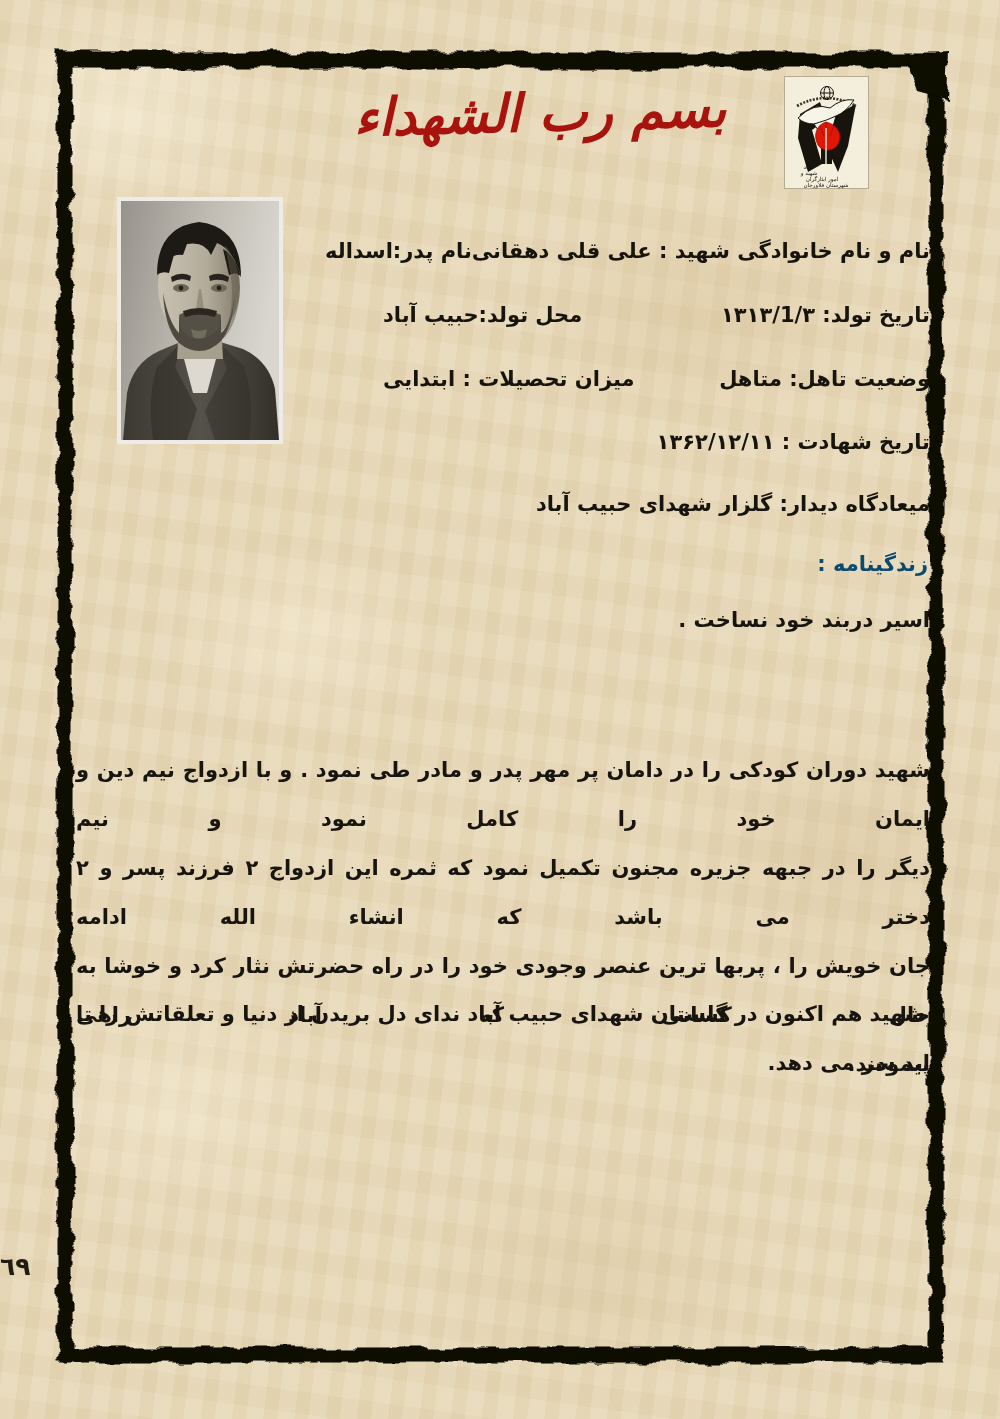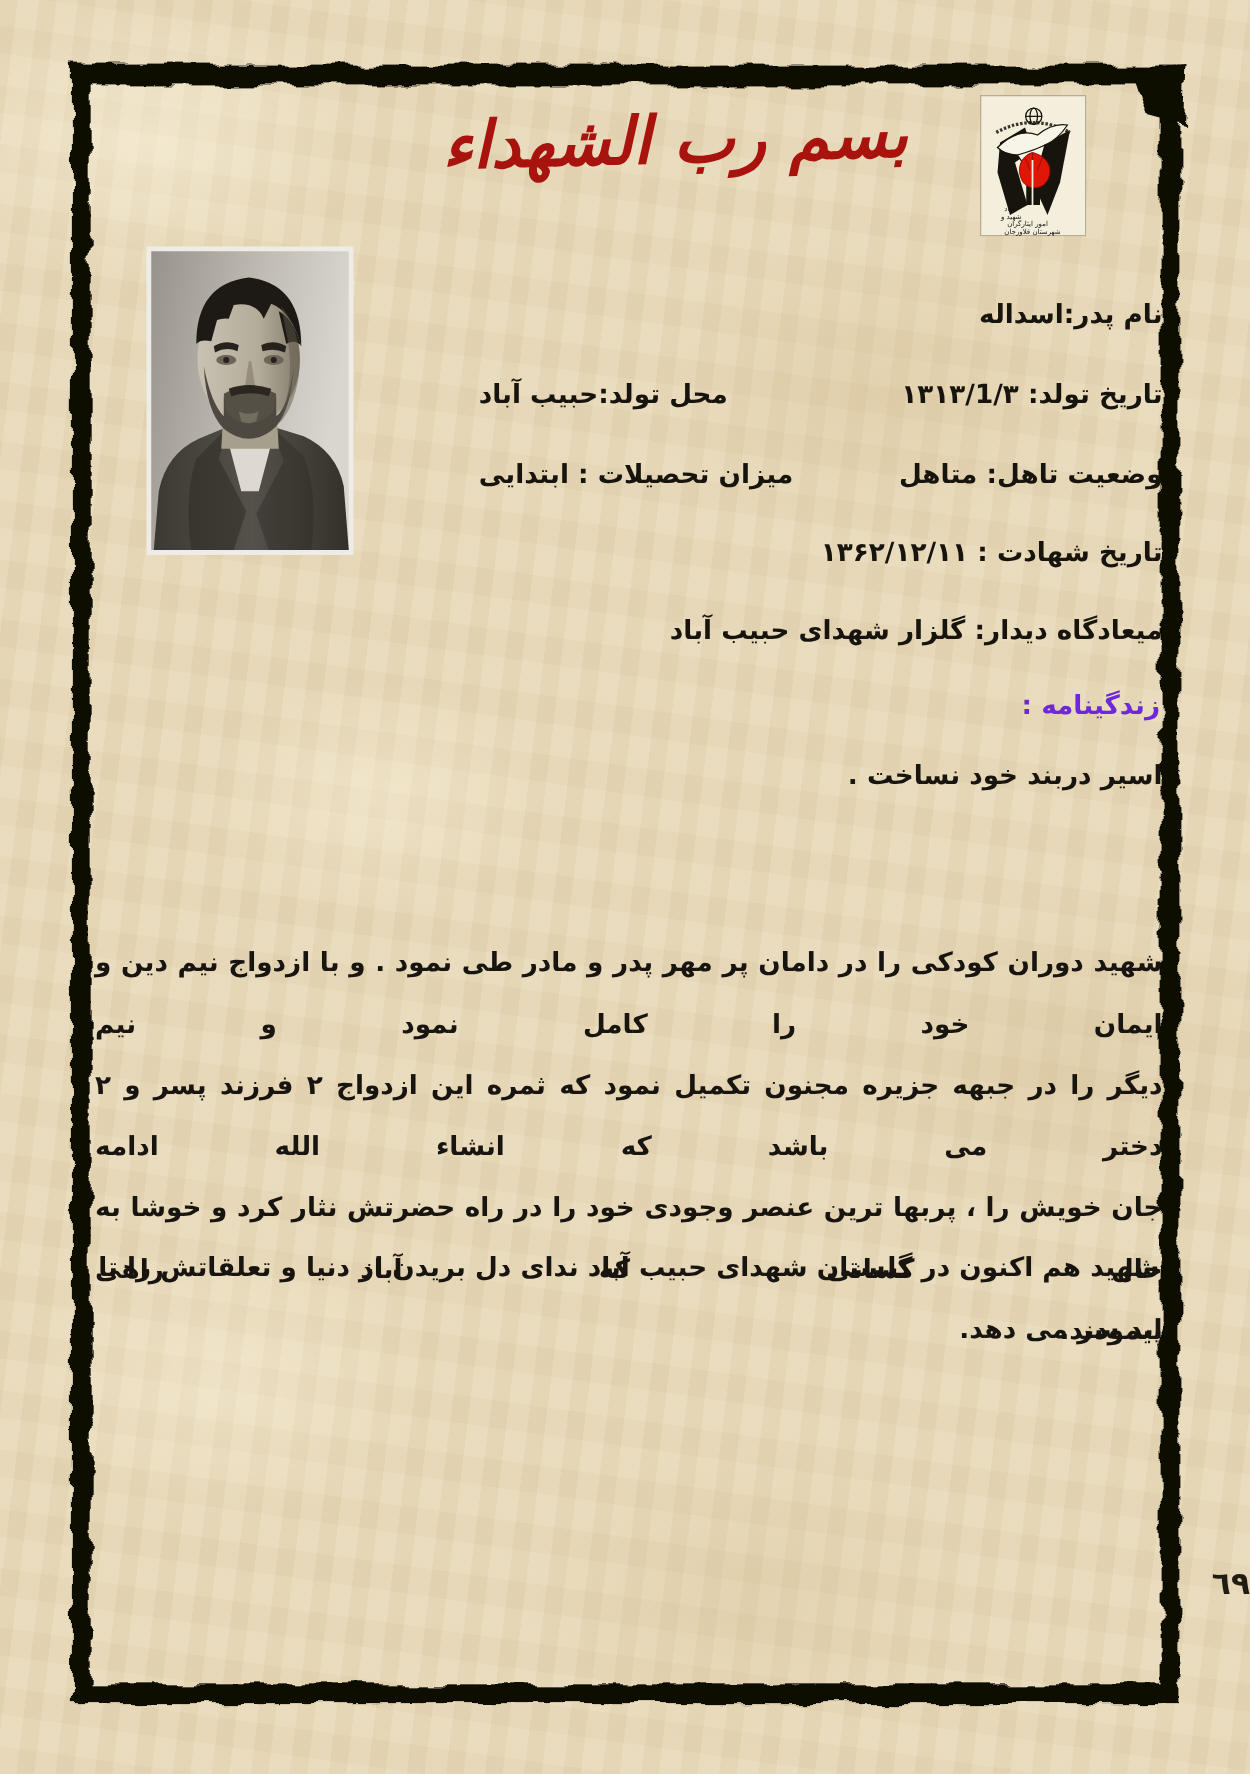--- a/index.html
+++ b/index.html
@@ -29,31 +29,31 @@
   .row{
     position:absolute;z-index:2;direction:rtl;display:flex;
     justify-content:space-between;align-items:baseline;
     color:#17140d;font-weight:bold;font-size:21px;white-space:nowrap;
   }
   .r-narrow{right:70px;width:547px;}
   .r-wide{right:70px;width:642px;}
   .r-single{right:70px;}
   .bio-heading{
     position:absolute;right:72px;z-index:2;direction:rtl;
-    color:#6d28d9;font-weight:bold;font-size:21px;
+    color:#0c4a6e;font-weight:bold;font-size:21px;
   }
   .para{
     position:absolute;left:76px;right:70px;z-index:2;direction:rtl;
     color:#181510;font-weight:bold;font-size:21px;line-height:49px;
   }
   .bl{text-align:justify;text-align-last:justify;}
-  .bl-last{text-align:center;text-align-last:right;}
+  .bl-last{text-align:left;text-align-last:right;}
   .pagenum{
     position:absolute;top:1252px;left:0;right:0;z-index:2;
-    text-align:right;color:#201c12;font-size:25px;font-weight:bold;direction:rtl;
+    text-align:left;color:#201c12;font-size:25px;font-weight:bold;direction:rtl;
   }
 </style>
 </head>
 <body>
 
 <svg class="frame-svg" width="1000" height="1419" viewBox="0 0 1000 1419">
   <defs>
     <filter id="rough" x="-6%" y="-6%" width="112%" height="112%">
       <feTurbulence type="fractalNoise" baseFrequency="0.032 0.05" numOctaves="3" seed="11" result="n"></feTurbulence>
       <feDisplacementMap in="SourceGraphic" in2="n" scale="12"></feDisplacementMap>
@@ -145,20 +145,21 @@
 
   <path d="M46,96 Q48,132 62,146 Q72,154 82,154 Q94,154 104,144 Q116,130 118,96 Q114,128 104,136 L104,120 Q94,126 82,126 Q70,126 62,120 L62,136 Q52,126 46,96 Z" fill="#4e4940"></path>
   <path d="M62,118 Q72,112 82,112 Q92,112 104,118 L102,132 Q92,142 82,142 Q72,142 64,132 Z" fill="#555045"></path>
   <path d="M66,114 Q82,108 100,114 L98,120 Q82,115 68,120 Z" fill="#2b2720"></path>
   <path d="M74,132 Q82,136 90,132 L88,140 Q82,143 76,140 Z" fill="#7b7466" opacity="0.8"></path>
 
   <path d="M108,48 Q126,70 122,104 Q118,130 106,142 Q118,112 114,80 Z" fill="#5f584a" opacity="0.5"></path>
 </svg>
 
 <div class="row r-narrow" style="top:239px">
+  <span>نام و نام خانوادگی شهید : علی قلی دهقانی</span>
   <span>نام پدر:اسداله</span>
 </div>
 <div class="row r-narrow" style="top:303px">
   <span>تاریخ تولد: ۱۳۱۳/1/۳</span>
   <span>محل تولد:حبیب آباد</span>
 </div>
 <div class="row r-narrow" style="top:367px">
   <span>وضعیت تاهل:  متاهل</span>
   <span>میزان تحصیلات : ابتدایی</span>
 </div>

